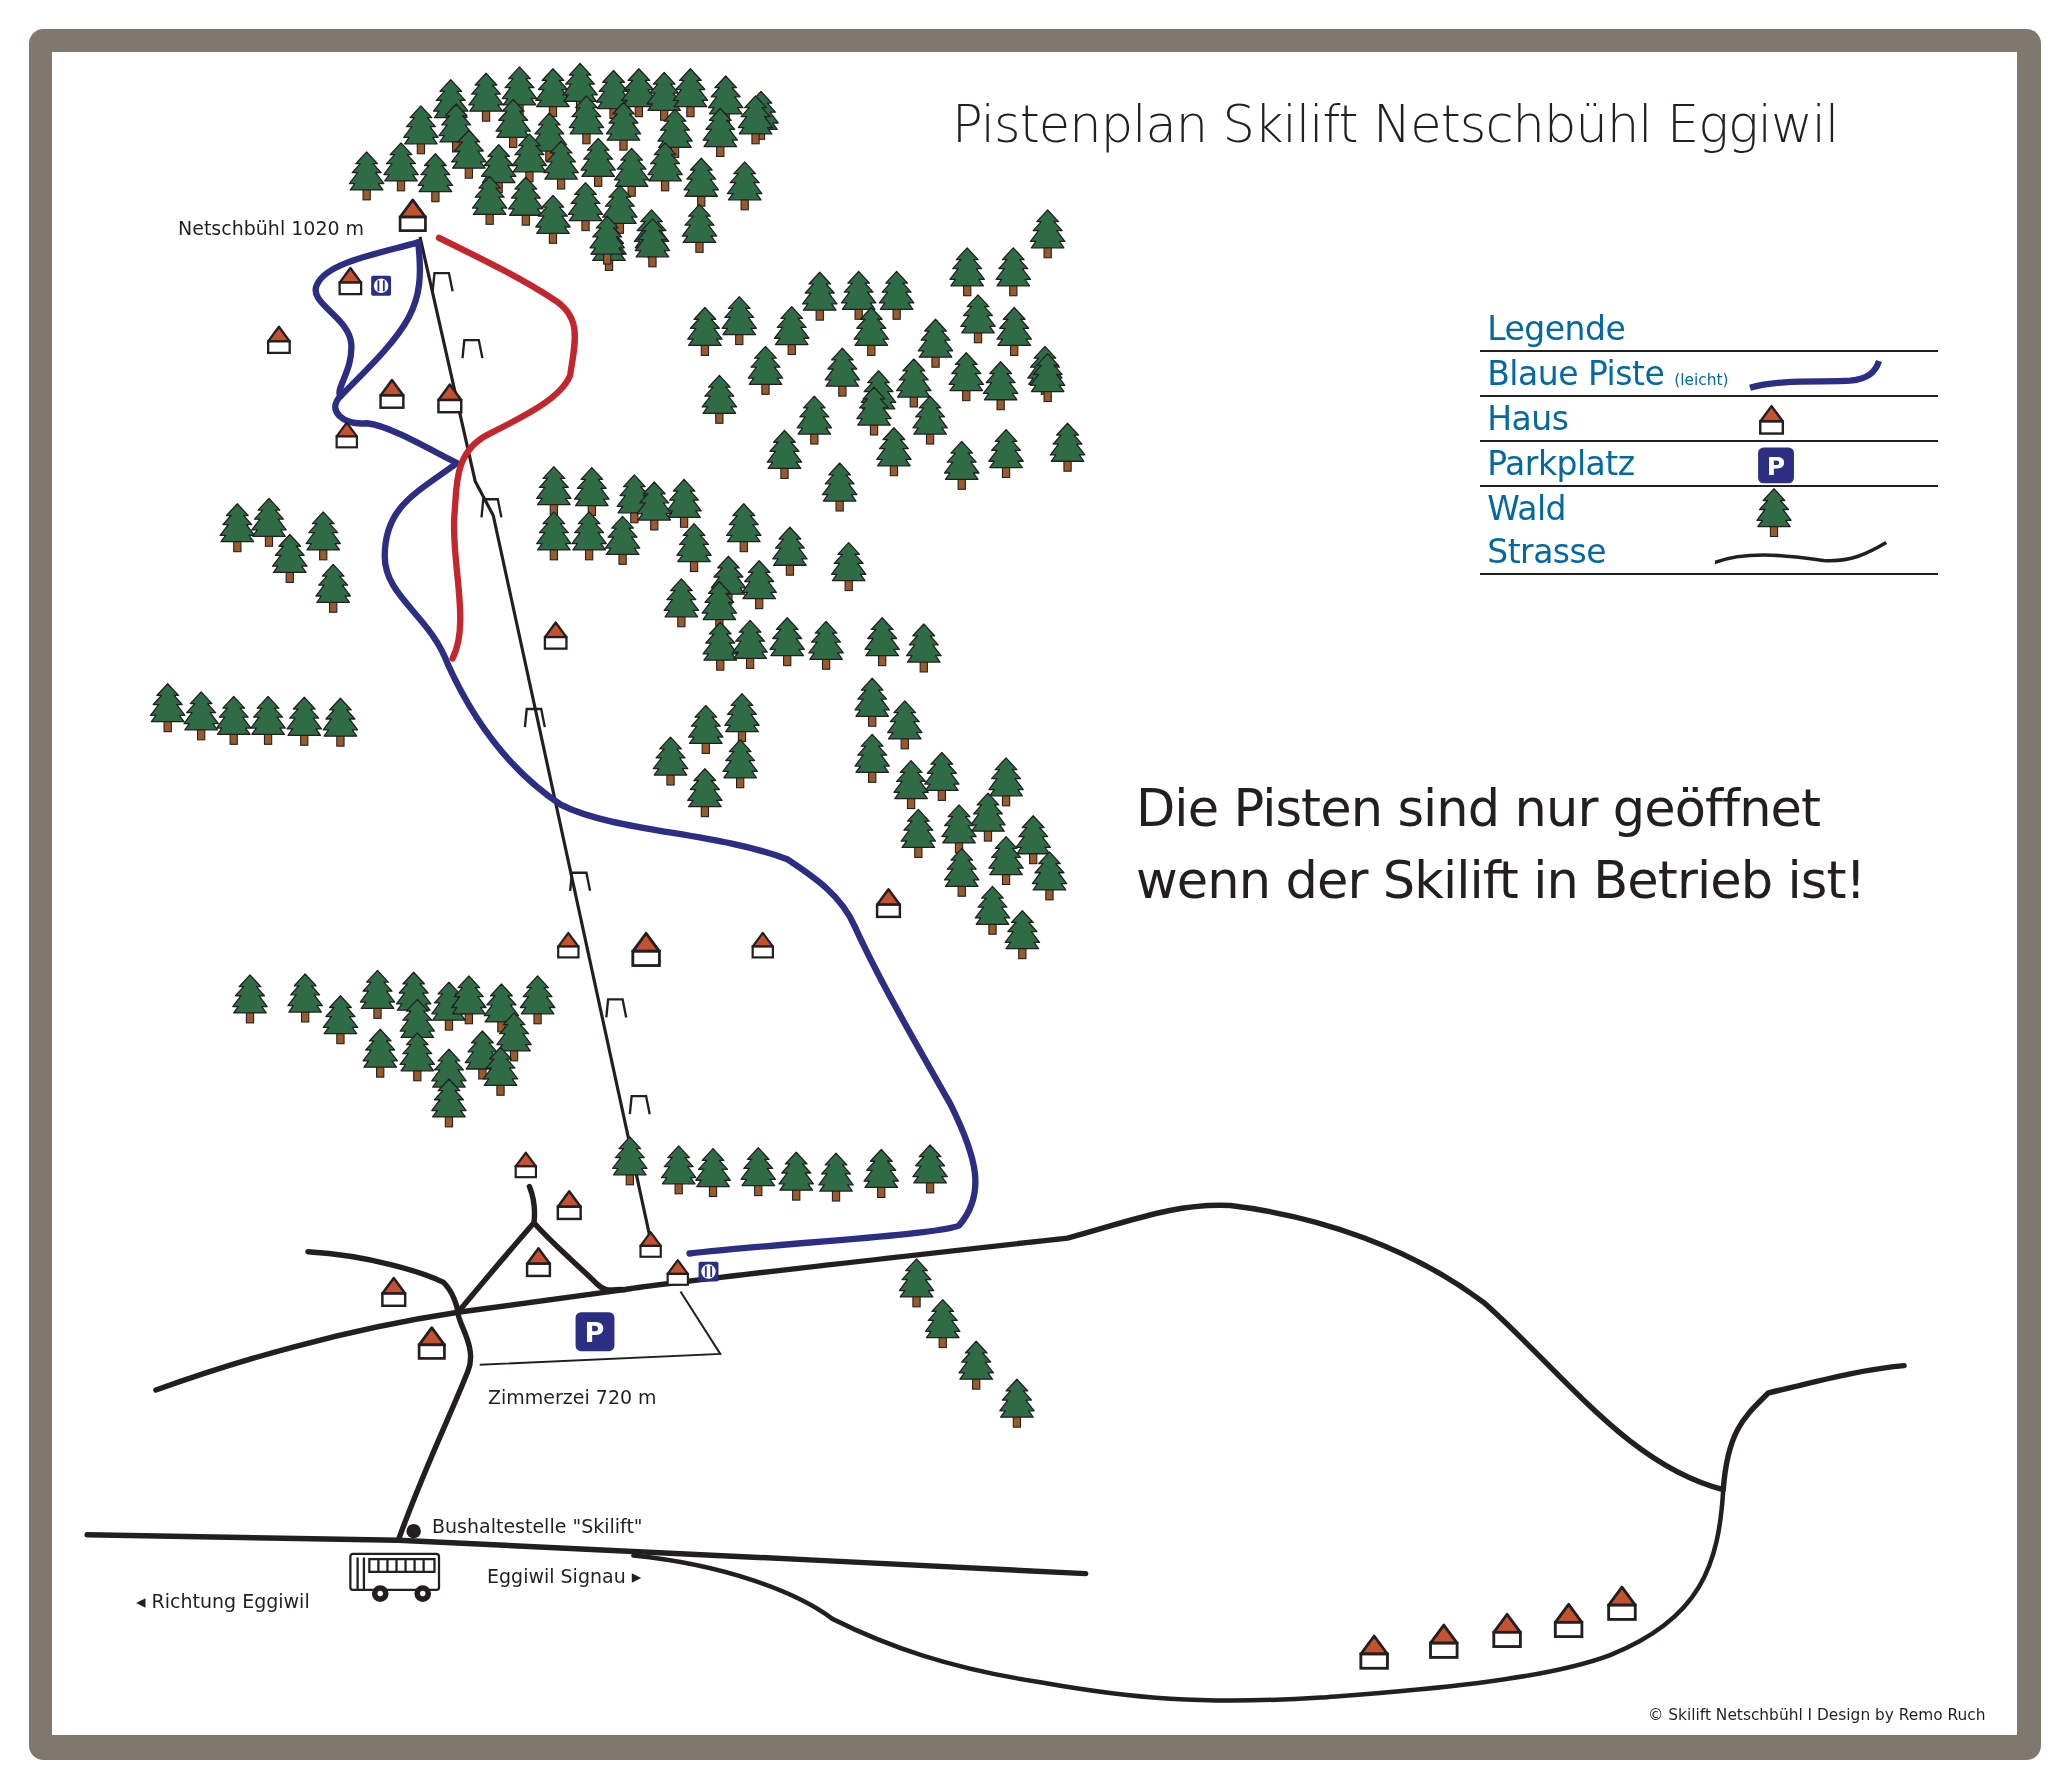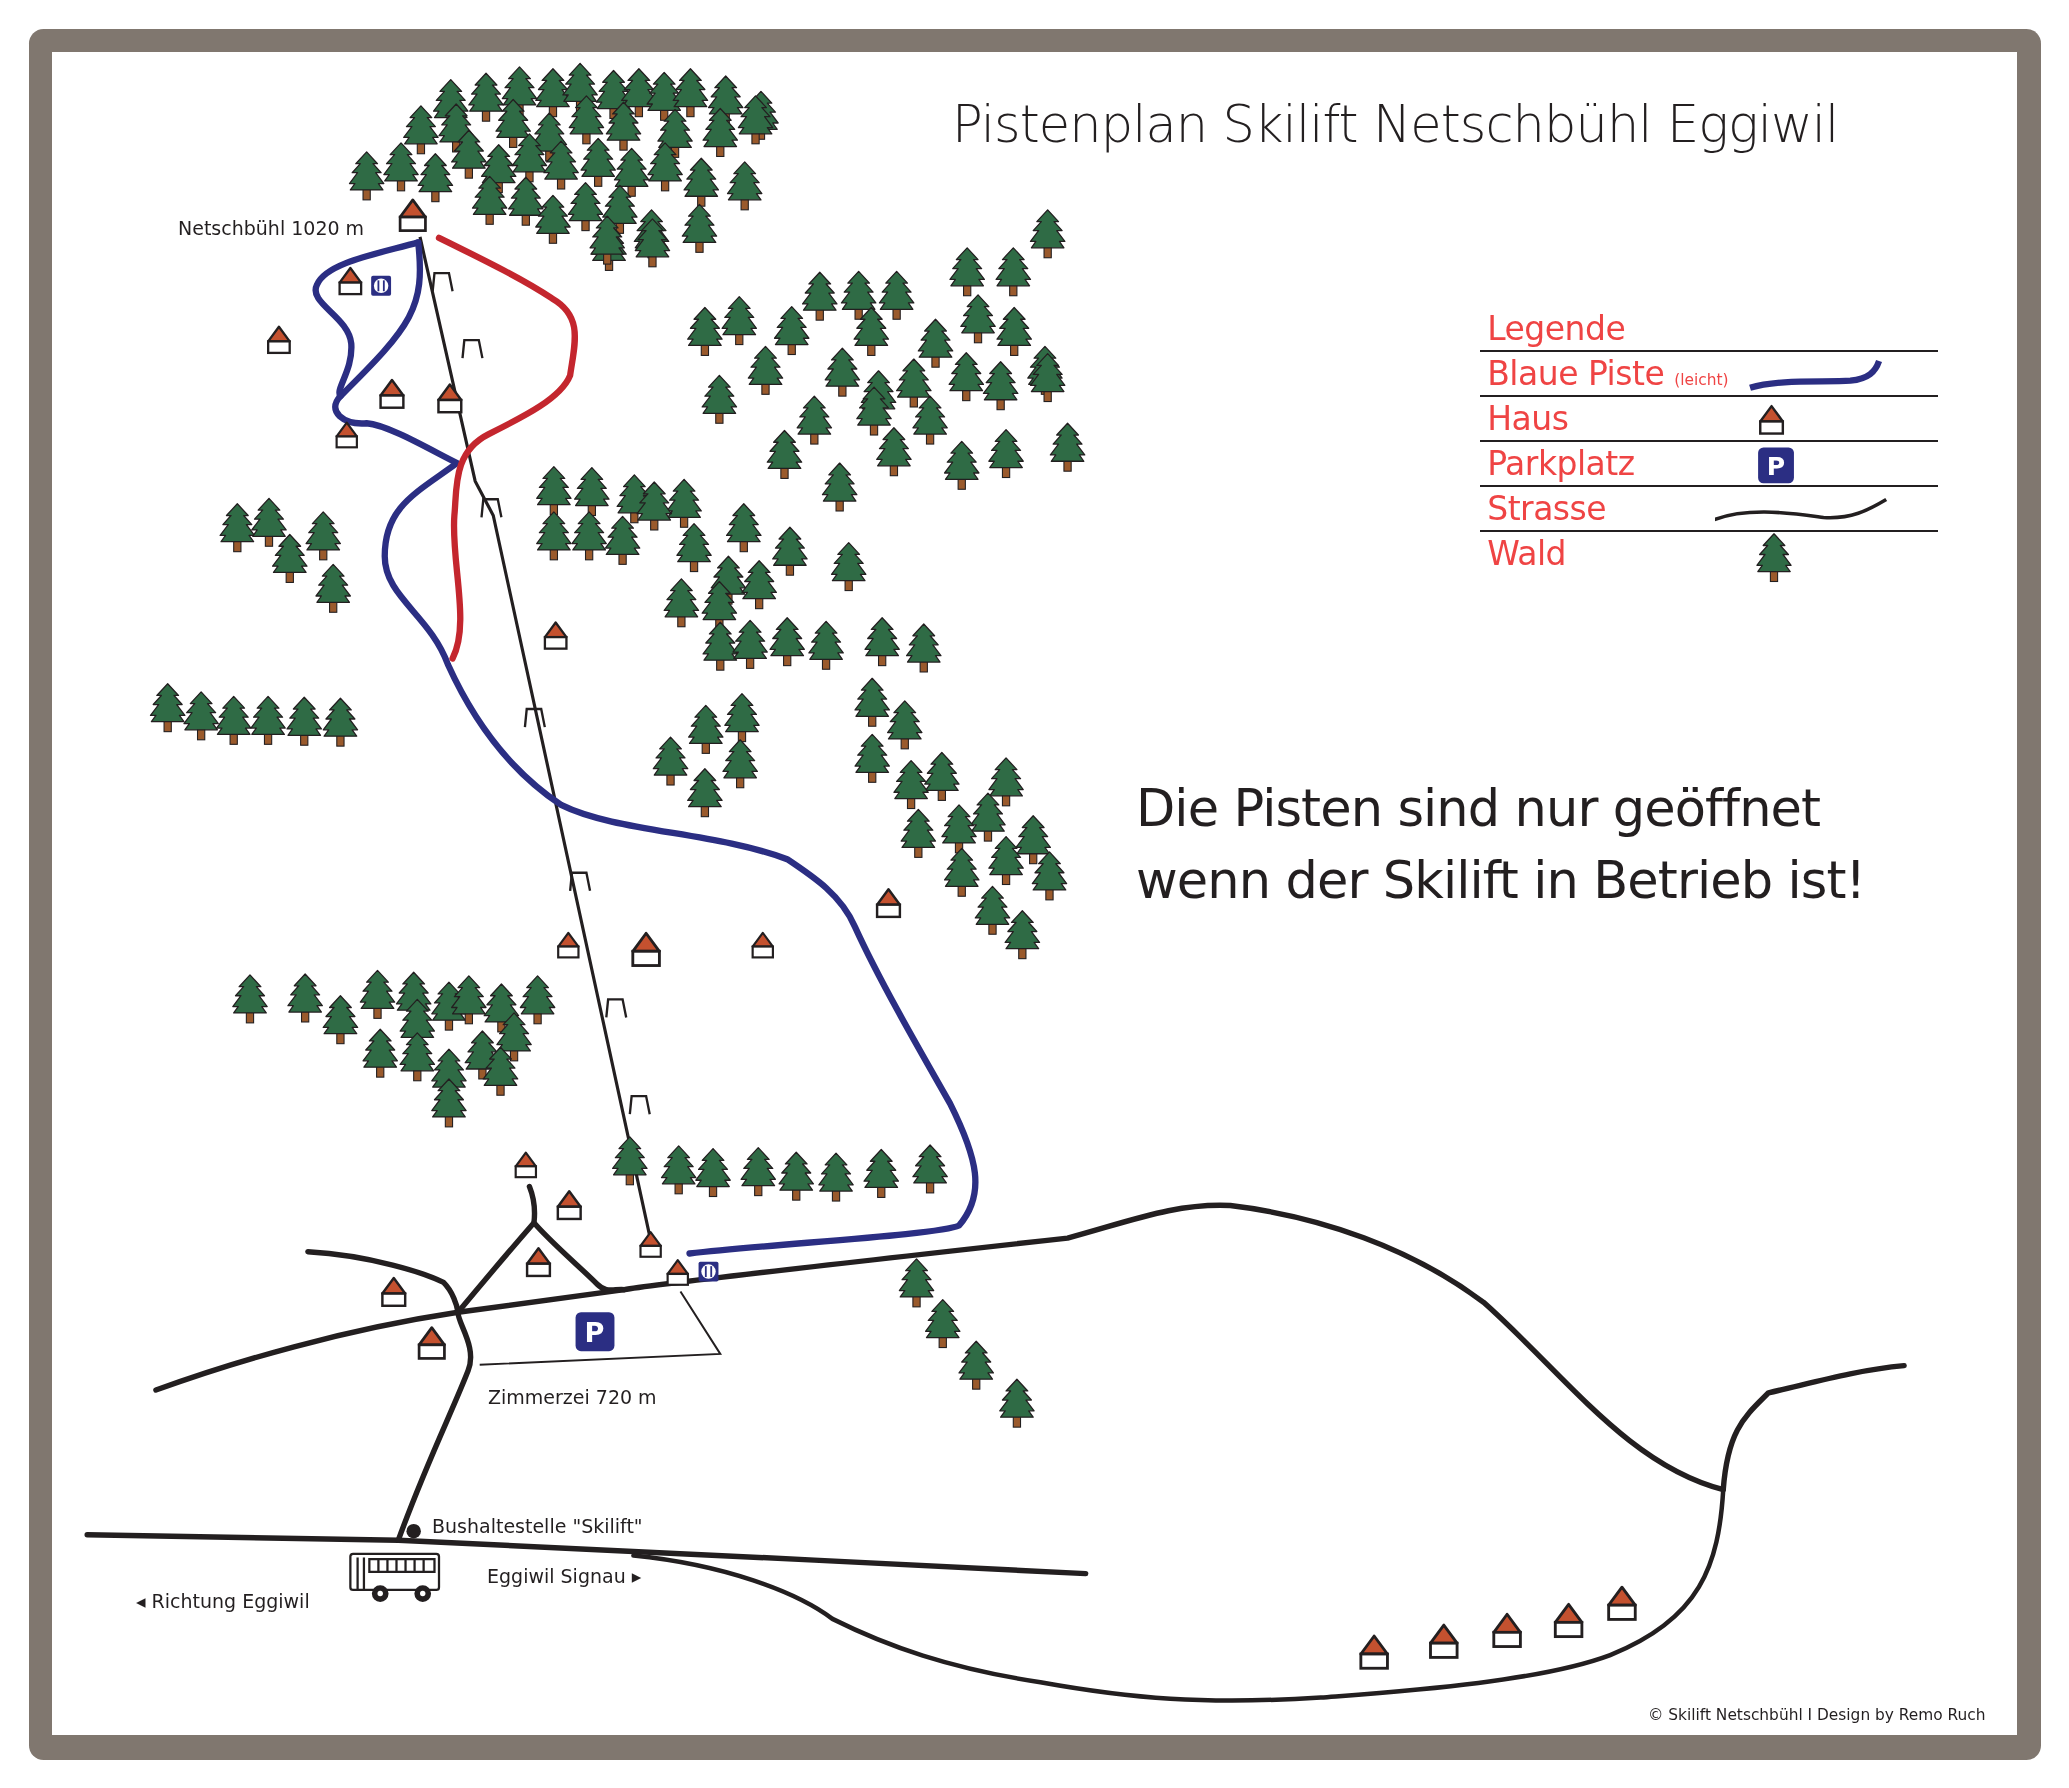--- a/index.html
+++ b/index.html
@@ -9,21 +9,21 @@
            background: #80776f; border-radius: 14.5px; }
   #paper { position: absolute; left: 52px; top: 52px; width: 1965px; height: 1683px; background: #fff; }
   svg#map { position: absolute; left: 0; top: 0; width: 2070px; height: 1788px; }
   .txt { position: absolute; color: #231f20; white-space: nowrap; font-family: "DejaVu Sans", sans-serif; }
   #title { left: 952px; top: 95px; font-size: 51px; letter-spacing: -0.9px; font-weight: 300; }
   #notice { left: 1136px; top: 773px; font-size: 51px; line-height: 72px; letter-spacing: -0.9px; }
   #copyright { left: 1648px; top: 1706px; font-size: 15.4px; }
   .lbl { font-size: 19px; }
   .legend { position: absolute; left: 1480px; top: 308px; width: 458px; }
   .legend-row { position: relative; height: 43px; border-bottom: 2.7px solid #231f20; }
-  .legend-row .name { position: absolute; left: 7.2px; bottom: 1.8px; font-size: 33px; color: #ef4444; white-space: nowrap; letter-spacing: -0.5px; }
+  .legend-row .name { position: absolute; left: 7.2px; bottom: 1.8px; font-size: 33px; color: #0369a1; white-space: nowrap; letter-spacing: -0.5px; }
   .legend-row .name small { font-size: 15.4px; letter-spacing: 0; }
   .legend-row .sym { position: absolute; left: 235px; top: 0; width: 217px; height: 43px; }
   .legend-title { height: 42px; }
   .legend-row.last { border-bottom: none; }
 </style>
 </head>
 <body>
 
 <div id="frame"></div>
 <div id="paper"></div>
@@ -315,26 +315,26 @@
         <use href="#house" x="0" y="0" transform="translate(62,30) scale(0.9)"></use>
       </svg>
   </div>
   <div class="legend-row">
     <span class="name">Parkplatz</span>
     <svg class="sym" viewBox="0 0 240 48">
       <rect x="47" y="6" width="40" height="40" rx="6" fill="#2b2e83"></rect>
       <text x="67" y="37" text-anchor="middle" font-family="DejaVu Sans, sans-serif" font-weight="bold" font-size="28" fill="#fff">P</text>
     </svg>
   </div>
+  <div class="legend-row last">
+    <span class="name">Wald</span>
+    <svg class="sym" viewBox="0 0 240 60" style="height:54px">
+        <use href="#tree" transform="translate(65,32)"></use>
+      </svg>
+  </div>
   <div class="legend-row">
     <span class="name">Strasse</span>
     <svg class="sym" viewBox="0 0 240 48">
       <path d="M-10,40 C30,20 90,30 120,34 C150,36 170,26 190,14" fill="none" stroke="#231f20" stroke-width="4"></path>
     </svg>
   </div>
-  <div class="legend-row last">
-    <span class="name">Wald</span>
-    <svg class="sym" viewBox="0 0 240 60" style="height:54px">
-        <use href="#tree" transform="translate(65,32)"></use>
-      </svg>
-  </div>
 </div>
 
 
 </body></html>

